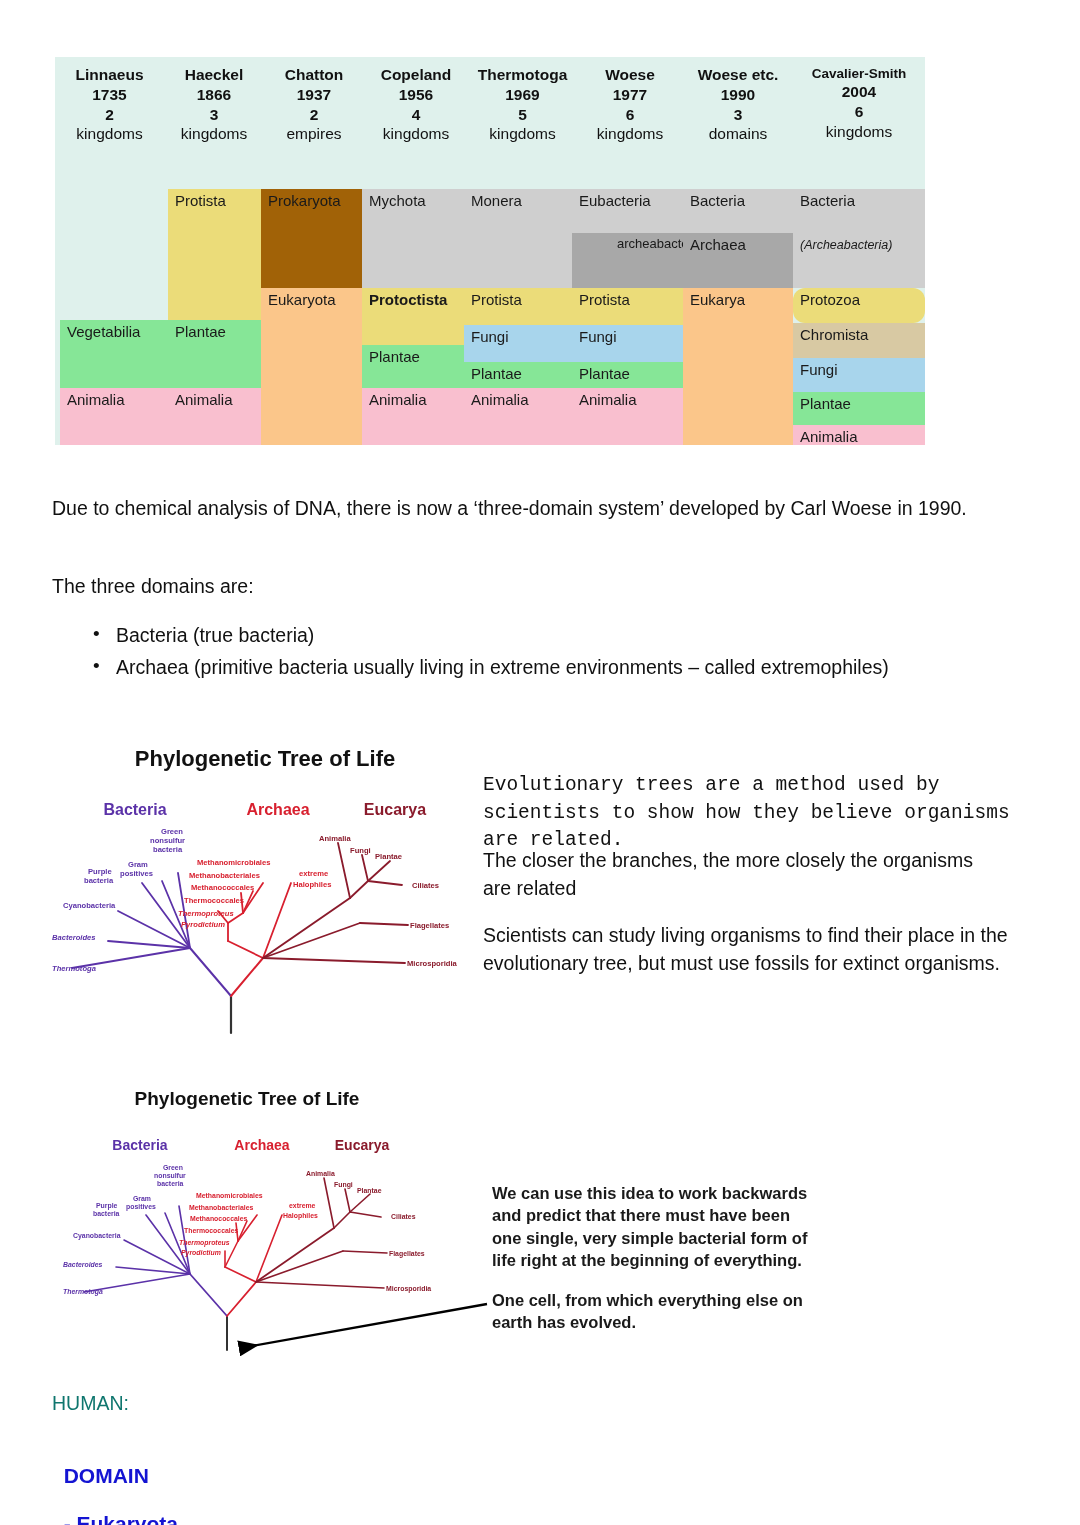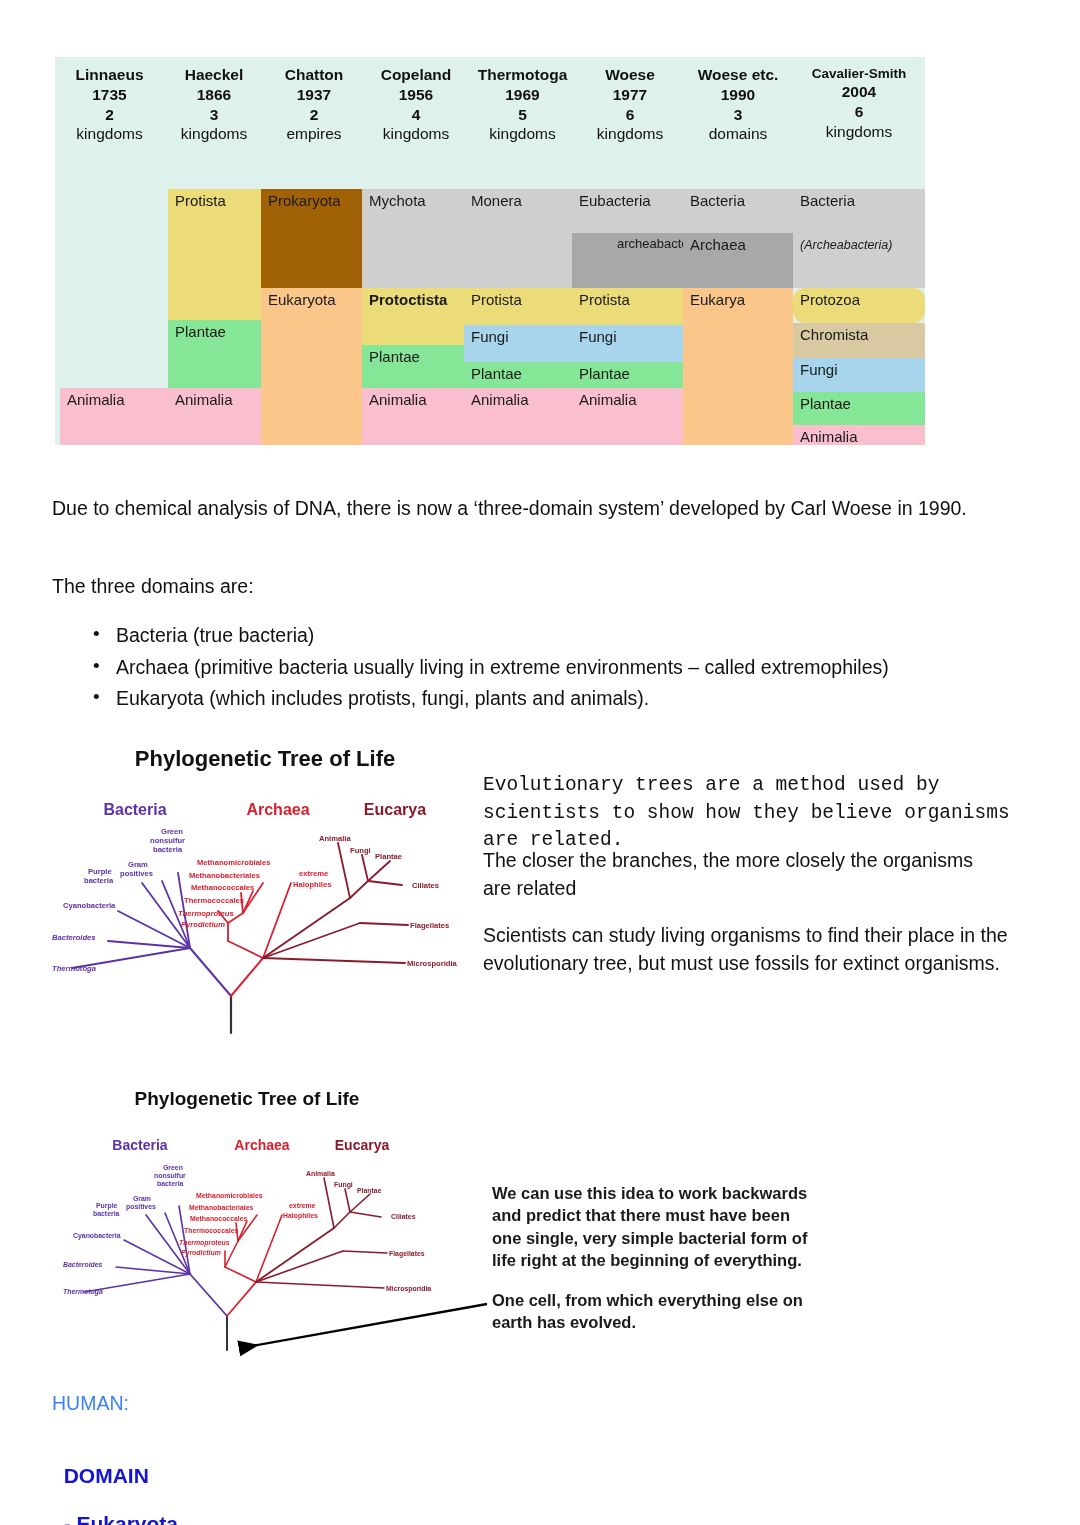--- a/index.html
+++ b/index.html
@@ -49,21 +49,21 @@
 
   
   .tree-fig{position:absolute;background:#f9a8d4;}
   .tree-fig svg{display:block;}
 
   
   .note{position:absolute;font-size:19.5px;line-height:1.42;color:#111;}
   .note-b{position:absolute;font-size:16.5px;line-height:1.36;color:#1a1a1a;font-weight:bold;}
 
   
-  #human-label{position:absolute;left:52px;top:1392px;font-size:19.5px;color:#3b82f6;}
+  #human-label{position:absolute;left:52px;top:1392px;font-size:19.5px;color:#0f766e;}
   #domain-row{position:absolute;left:52px;top:1440px;font-size:21px;font-weight:bold;color:#1414d2;white-space:pre;}
   #domain-row .w{display:inline-block;}
 </style>
 </head>
 <body>
 
 <div id="class-table">
 
   <div class="hdr">
     <div class="hdr-cell" style="left:0px;width:109px;">
@@ -149,20 +149,21 @@
   <div class="cell" style="left:738px;top:231px;width:132px;height:35px;background:#ebdc79;border-radius:12px;">Protozoa</div>
 
   <div class="cell" style="left:738px;top:266px;width:132px;height:35px;background:#d8c9a3;">Chromista</div>
 
   <div class="cell" style="left:409px;top:268px;width:108px;height:37px;background:#a8d5ec;">Fungi</div>
 
   <div class="cell" style="left:517px;top:268px;width:111px;height:37px;background:#a8d5ec;">Fungi</div>
 
   <div class="cell" style="left:738px;top:301px;width:132px;height:34px;background:#a8d5ec;">Fungi</div>
 
+  <div class="cell" style="left:5px;top:263px;width:108px;height:68px;background:#86e697;">Vegetabilia</div>
 
   <div class="cell" style="left:113px;top:263px;width:93px;height:68px;background:#86e697;">Plantae</div>
 
   <div class="cell" style="left:307px;top:288px;width:102px;height:43px;background:#86e697;">Plantae</div>
 
   <div class="cell" style="left:409px;top:305px;width:108px;height:26px;background:#86e697;">Plantae</div>
 
   <div class="cell" style="left:517px;top:305px;width:111px;height:26px;background:#86e697;">Plantae</div>
 
   <div class="cell" style="left:738px;top:335px;width:132px;height:33px;background:#86e697;">Plantae</div>
@@ -180,21 +181,20 @@
   <div class="cell" style="left:738px;top:368px;width:132px;height:20px;background:#f9bfcf;">Animalia</div>
 </div>
 
 <div class="para" style="left:52px;top:495px;width:962px;">Due to chemical analysis of DNA, there is now a ‘three-domain system’ developed by Carl Woese in 1990.</div>
 
 <div class="para" style="left:52px;top:573px;width:600px;">The three domains are:</div>
 
 <ul class="bul" style="left:78px;top:620px;width:940px;">
   <li>Bacteria (true bacteria)</li>
   <li>Archaea (primitive bacteria usually living in extreme environments – called extremophiles)</li>
-  <li>Eukaryota (which includes protists, fungi, plants and animals).</li>
 </ul>
 
 <div class="tree-fig" style="left:50px;top:733px;width:430px;height:310px;">
   <svg width="430" height="310" viewBox="0 0 430 310" xmlns="http://www.w3.org/2000/svg">
     <rect x="0" y="0" width="430" height="310" fill="#ffffff"></rect>
     <text x="215" y="33" font-family="Liberation Sans, sans-serif" font-size="22" font-weight="bold" text-anchor="middle" fill="#111">Phylogenetic Tree of Life</text>
 
     <text x="85" y="82" font-family="Liberation Sans, sans-serif" font-size="16" font-weight="bold" text-anchor="middle" fill="#5b32a8">Bacteria</text>
     <text x="228" y="82" font-family="Liberation Sans, sans-serif" font-size="16" font-weight="bold" text-anchor="middle" fill="#d8202f">Archaea</text>
     <text x="345" y="82" font-family="Liberation Sans, sans-serif" font-size="16" font-weight="bold" text-anchor="middle" fill="#8a1b2c">Eucarya</text>

